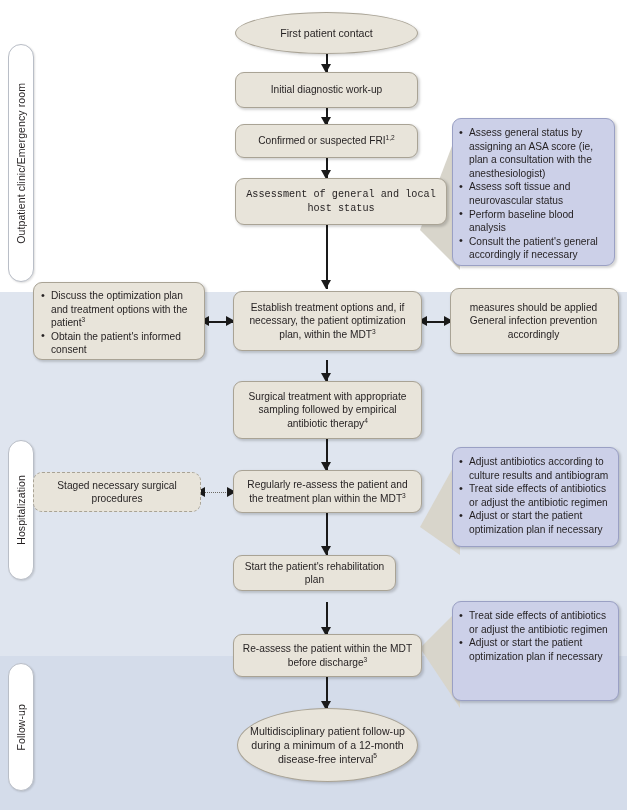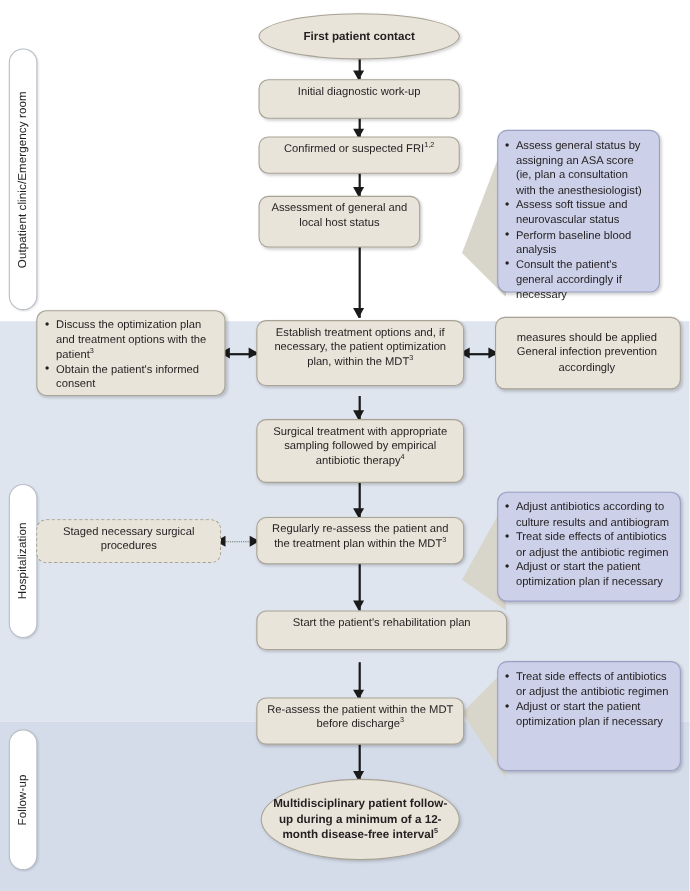--- a/index.html
+++ b/index.html
@@ -38,42 +38,42 @@
     white-space:nowrap;
     color:#231f20;
   }
 
   
   .node {
     position:absolute; z-index:4;
     background:#e8e4da;
     border:1px solid #a9a395;
     border-radius:9px;
-    display:flex; justify-content:center;
+    display:flex; align-items:center; justify-content:center;
     text-align:center;
     font-size:10.2px;
     line-height:13.4px;
     padding:4px 8px;
     color:#231f20;
     box-shadow: 1.5px 1.5px 2.5px rgba(0,0,0,.17);
   }
   .node.dashed {
     border:1px dashed #a9a395;
     box-shadow:none;
     background:#e8e4da;
   }
 
   .terminator {
     position:absolute; z-index:4;
     background:#e8e4da;
     border:1px solid #a9a395;
     border-radius:50%;
     display:flex; align-items:center; justify-content:center;
     text-align:center;
-    font-weight:bold;
+    font-weight:normal;
     font-size:10.6px;
     line-height:14px;
     color:#231f20;
     box-shadow: 1.5px 1.5px 3px rgba(0,0,0,.18);
     padding:2px 10px;
   }
 
   
   .sidebox {
     position:absolute; z-index:4;
@@ -223,37 +223,37 @@
 </div>
 
 <div class="node" style="left:235px; top:72px; width:183px; height:36px;">
   <span>Initial diagnostic work-up</span>
 </div>
 
 <div class="node" style="left:235px; top:124px; width:183px; height:34px;">
   <span><span>Confirmed or suspected FRI</span><sup>1,2</sup></span>
 </div>
 
-<div class="node" style="left:235px; top:178px; width:147px; height:47px;">
+<div class="node" style="left:235px; top:178px; width:212px; height:47px;font-family:Liberation Mono, monospace;">
   <span>Assessment of general and local host status</span>
 </div>
 
 <div class="node" style="left:233px; top:291px; width:189px; height:60px;">
   <span><span>Establish treatment options and, if necessary, the patient optimization plan, within the MDT</span><sup>3</sup></span>
 </div>
 
 <div class="node" style="left:233px; top:381px; width:189px; height:58px;">
   <span><span>Surgical treatment with appropriate sampling followed by empirical antibiotic therapy</span><sup>4</sup></span>
 </div>
 
 <div class="node" style="left:233px; top:470px; width:189px; height:43px;">
   <span><span>Regularly re-assess the patient and the treatment plan within the MDT</span><sup>3</sup></span>
 </div>
 
-<div class="node" style="left:233px; top:555px; width:228px; height:36px;">
+<div class="node" style="left:233px; top:555px; width:163px; height:36px;">
   <span>Start the patient's rehabilitation plan</span>
 </div>
 
 <div class="node" style="left:233px; top:634px; width:189px; height:43px;">
   <span><span>Re-assess the patient within the MDT before discharge</span><sup>3</sup></span>
 </div>
 
 <div class="terminator" style="left:237px; top:708px; width:181px; height:74px;">
   <span><span>Multidisciplinary patient follow-up during a minimum of a 12-month disease-free interval</span><sup>5</sup></span>
 </div>
@@ -268,21 +268,21 @@
     <li>Obtain the patient's informed consent</li>
   </ul>
 </div>
 
 <div class="sidebox centered" style="left:450px; top:288px; width:169px; height:66px;">
   <div>measures should be applied</div>
   <div>General infection prevention</div>
   <div>accordingly</div>
 </div>
 
-<div class="callout" style="left:452px; top:118px; width:148px; height:148px;">
+<div class="callout" style="left:452px; top:118px; width:163px; height:148px;">
   <ul class="blist">
     <li>Assess general status by assigning an ASA score (ie, plan a consultation with the anesthesiologist)</li>
     <li>Assess soft tissue and neurovascular status</li>
     <li>Perform baseline blood analysis</li>
     <li>Consult the patient's general accordingly if necessary</li>
   </ul>
 </div>
 
 <div class="callout" style="left:452px; top:447px; width:167px; height:100px;">
   <ul class="blist">

